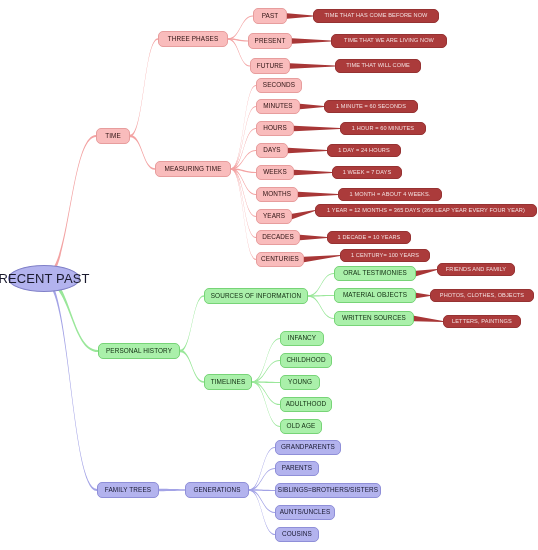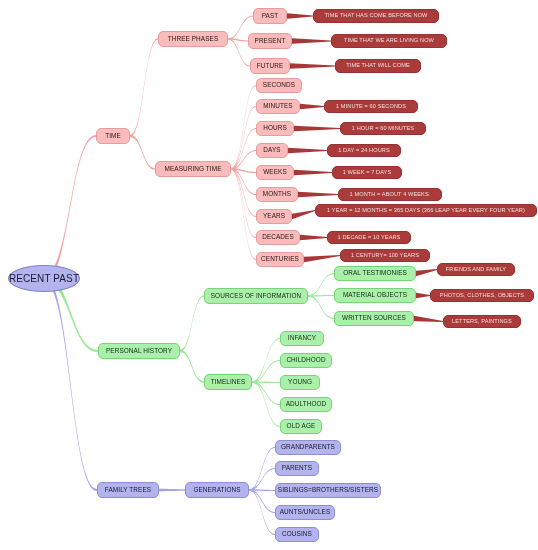--- a/index.html
+++ b/index.html
@@ -33,21 +33,21 @@
     letter-spacing: 0.1px;
     line-height: 1;
     text-align: center;
   }
   
   .node.root {
     border-radius: 50%;
     background: #b3b3ee;
     border-color: #8080c8;
     color: #1a1a2e;
-    font-size: 10px;
+    font-size: 13px;
     z-index: 5;
   }
   
   .node.pink {
     background: #f9bcbc;
     border-color: #e79d9d;
     color: #2b1111;
     font-size: 6.4px;
     z-index: 4;
   }

